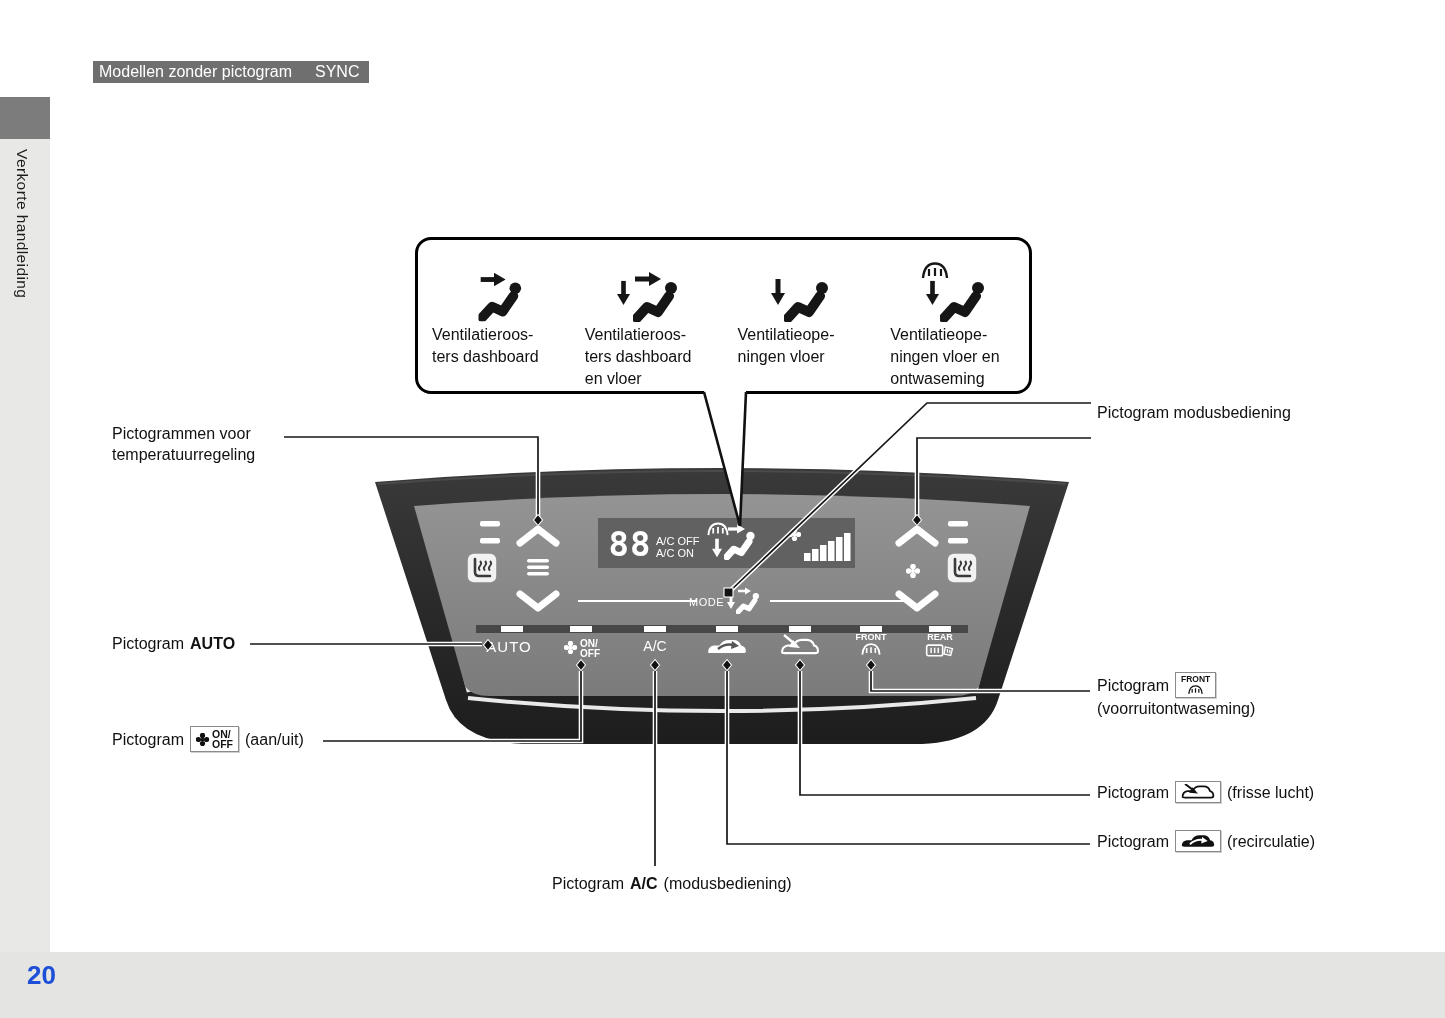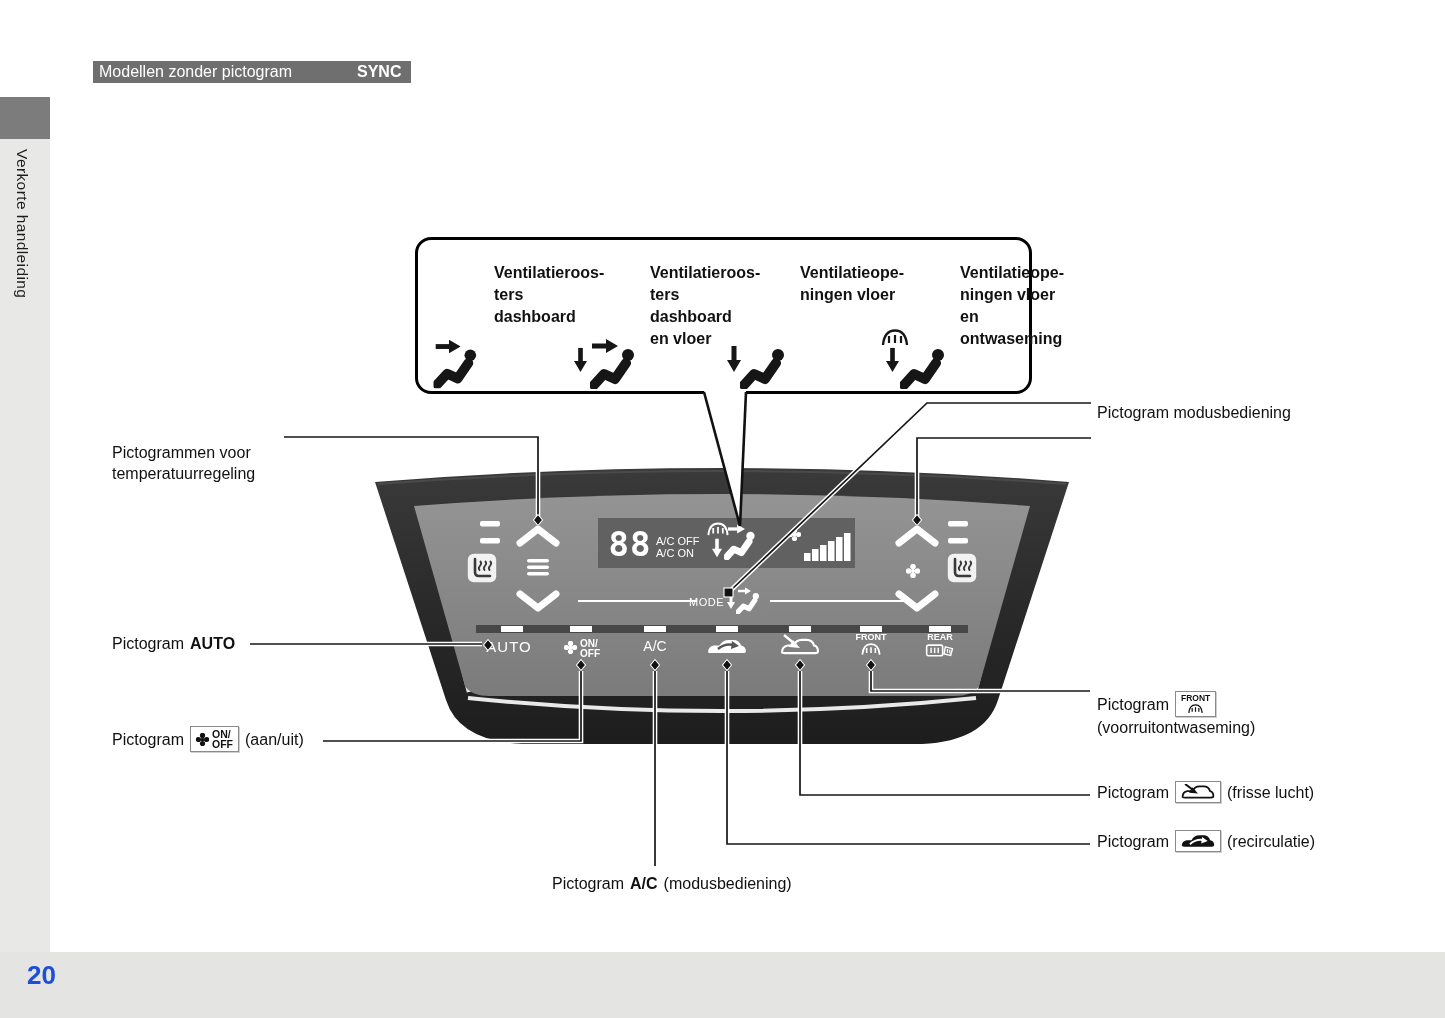--- a/index.html
+++ b/index.html
@@ -9,32 +9,32 @@
   .sidebar{position:absolute;left:0;top:97px;width:50px;height:855px;background:#e8e8e7;}
   .sidebar-tab{position:absolute;left:0;top:0;width:50px;height:42px;background:#7c7c7c;}
   .sidebar-label{position:absolute;left:13px;top:52px;writing-mode:vertical-rl;
         font-size:15.5px;letter-spacing:.4px;color:#1c1c1c;white-space:nowrap;}
   
   .footer{position:absolute;left:0;top:952px;width:1445px;height:66px;background:#e4e4e3;}
   .page-num{position:absolute;left:27px;top:8px;font-size:26px;font-weight:bold;color:#1d4ed8;}
   
   .chip-header{position:absolute;left:93px;top:61px;background:#6f6f6f;color:#fff;
         font-size:16px;line-height:21px;padding:0 10px 1px 6px;display:flex;gap:23px;}
-  .chip-header .b{font-weight:bold;margin-left:42px;}
+  .chip-header .b{font-weight:normal;}
   
   .callout{position:absolute;left:415px;top:237px;width:617px;height:157px;background:#fff;
         border:3px solid #000;border-radius:16px;display:flex;box-sizing:border-box;z-index:5;}
-  .co-item{width:154px;padding-top:22px;display:flex;flex-direction:row;align-items:flex-end;font-weight:bold;}
+  .co-item{width:154px;padding-top:22px;display:flex;flex-direction:column;align-items:center;}
   .co-icon{height:62px;display:flex;align-items:flex-end;justify-content:center;}
   .co-caption{font-size:16px;line-height:22px;color:#111;align-self:flex-start;padding-left:14px;}
   
   .lbl{position:absolute;font-size:16px;line-height:21px;color:#111;display:flex;
         align-items:center;gap:6px;white-space:nowrap;z-index:40;}
   .lbl .b{font-weight:bold;}
-  .lbl-col{position:absolute;font-size:16px;line-height:21px;color:#111;z-index:40;margin-top:19px;}
+  .lbl-col{position:absolute;font-size:16px;line-height:21px;color:#111;z-index:40;}
   .lbl-col .row{display:flex;align-items:center;gap:6px;}
   .chip-box{display:inline-flex;align-items:center;gap:3px;border:1.5px solid #8a8a8a;
         background:#fff;padding:2px 5px;box-shadow:1px 1px 0 #cfcfcf;}
   .chip-onoff{display:flex;flex-direction:column;font-size:10.5px;font-weight:bold;
         line-height:10px;color:#111;}
   .chip-front{display:inline-flex;flex-direction:column;align-items:center;gap:1px;
         border:1.5px solid #8a8a8a;background:#fff;padding:2px 5px;box-shadow:1px 1px 0 #cfcfcf;}
   .chip-front .t{font-size:8.5px;font-weight:bold;line-height:9px;color:#111;}
   
   .panel-art{position:absolute;left:372px;top:458px;z-index:10;}

